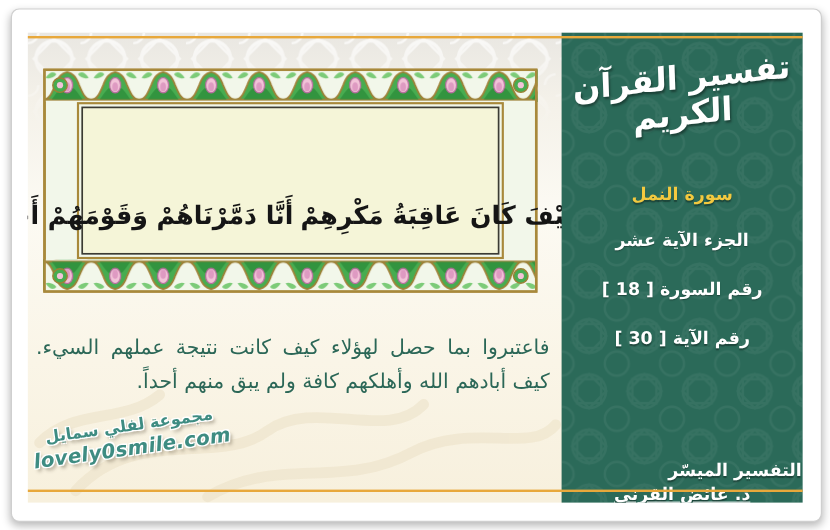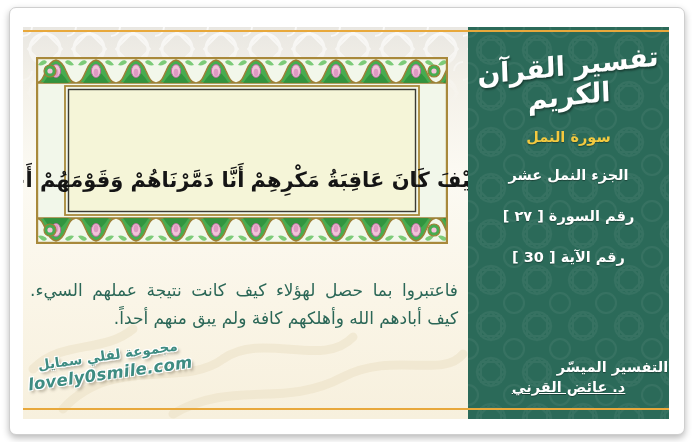--- a/index.html
+++ b/index.html
@@ -34,21 +34,21 @@
   .wm-ar{font-size:13.5px;font-weight:bold;direction:rtl;}
   .wm-en{font-size:16.5px;font-weight:bold;font-style:italic;letter-spacing:0.3px;margin-top:1px;}
 
   
   .green-panel{position:absolute;left:445px;top:0;width:201px;height:392px;background:#2b6a59;}
   .panel-pattern{position:absolute;left:0;top:0;}
   .panel-title{position:absolute;left:0;top:24px;width:201px;text-align:center;
     transform:rotate(-6deg) skewX(-4deg);color:#ffffff;font-size:27px;font-weight:bold;
     direction:rtl;line-height:1.1;text-shadow:1px 2px 2px rgba(0,0,0,0.4);}
   .panel-item{position:absolute;left:0;width:201px;text-align:center;direction:rtl;
-    color:#ffffff;font-size:14.5px;font-weight:bold;text-shadow:0 1px 1px rgba(0,0,0,0.35);}
+    color:#ffffff;font-size:14.5px;font-weight:bold;text-shadow:0 1px 1px rgba(0,0,0,0.35);margin-top:26px;}
   .panel-item.gold{color:#f3c93f;}
 
   
   .gold-line{position:absolute;left:0;width:646px;height:2px;background:#e8a83b;z-index:5;}
   .gold-line.top{top:3px;}
   .gold-line.bottom{top:381px;}
 </style>
 </head>
 <body>
 
@@ -160,22 +160,22 @@
                 <circle cx="46" cy="0" r="10"></circle>
                 <circle cx="0" cy="46" r="10"></circle>
               </g>
             </pattern>
           </defs>
           <rect width="201" height="392" fill="url(#star)"></rect>
         </svg>
 
         <div class="panel-title">تفسير القرآن الكريم</div>
         <div class="panel-item gold" style="top:102px;">سورة النمل</div>
-        <div class="panel-item" style="top:140px;">الجزء النمل عشر</div>
-        <div class="panel-item" style="top:181px;">رقم السورة [ ٢٧ ]</div>
+        <div class="panel-item" style="top:140px;">الجزء الآية عشر</div>
+        <div class="panel-item" style="top:181px;">رقم السورة [ 18 ]</div>
         <div class="panel-item" style="top:222px;">رقم الآية [ 30 ]</div>
         <div class="panel-item" style="top:332px;padding-left:44px;">التفسير الميسّر</div>
         <div class="panel-item" style="top:352px;text-decoration:underline;">د. عائض القرني</div>
       </div>
 
       <div class="gold-line top"></div>
       <div class="gold-line bottom"></div>
 
     </div>
   </div>

